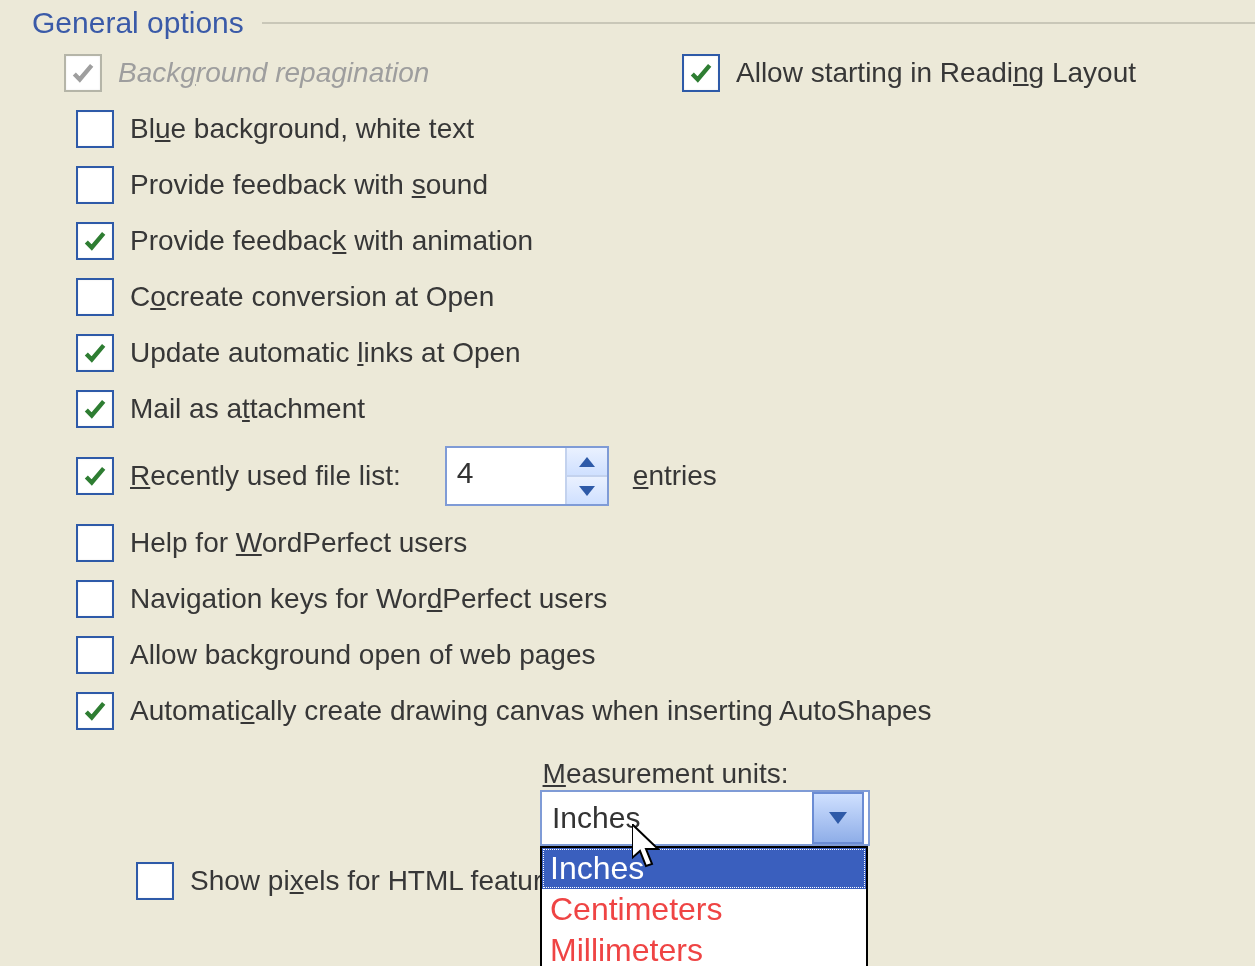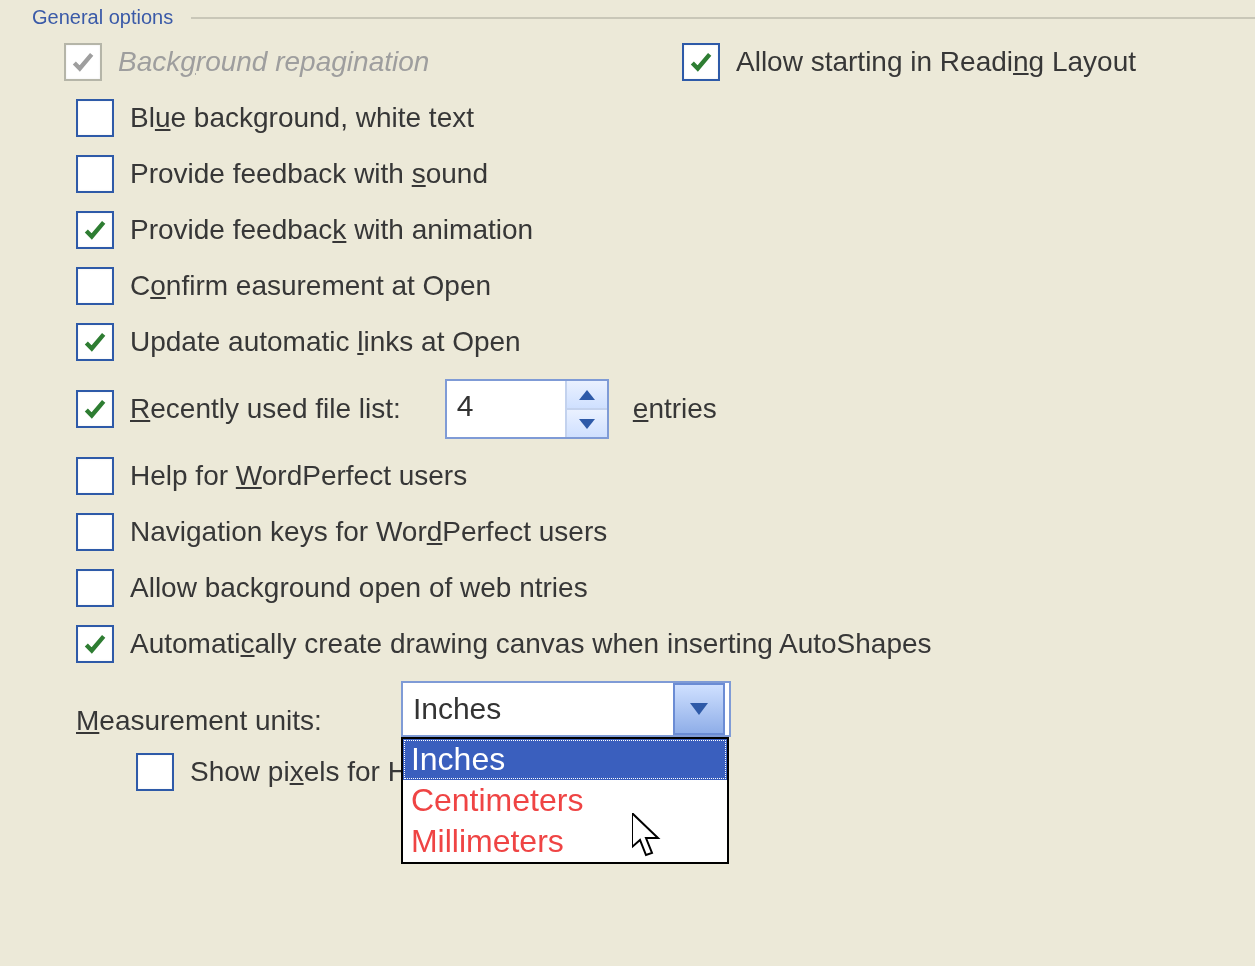--- a/index.html
+++ b/index.html
@@ -1,17 +1,17 @@
 <!DOCTYPE html>
 <html><head>
 <meta charset="utf-8">
 <style>
   html,body{margin:0;padding:0;width:1255px;height:966px;background:#ece9d8;font-family:Tahoma,Verdana,sans-serif;font-size:28px;color:#000;overflow:hidden;}
   .fieldset-header{display:flex;align-items:center;padding:6px 0 14px 0;}
-  .fieldset-title{color:#3a5aa8;font-size:20px;padding:0 6px 0 32px;}
+  .fieldset-title{color:#3a5aa8;font-size:30px;padding:0 6px 0 32px;}
   .fieldset-line{flex:1;height:2px;background:#c9c7b8;margin-left:12px;}
   .content{padding-left:76px;}
   .row{display:flex;align-items:center;margin-bottom:18px;line-height:38px;}
   .col2{margin-left:618px;}
   .cbx{width:34px;height:34px;border:2px solid #2e5aa8;background:#fff;display:flex;align-items:center;justify-content:center;flex:none;margin-right:16px;box-shadow:0 0 2px rgba(0,0,0,.1) inset;}
   .cbx.disabled{border-color:#b5b5a8;}
   .check{width:26px;height:26px;}
   .lbl{color:#373737;}
   .lbl.disabled{color:#9e9e9e;}
   .underline{text-decoration:underline;}
@@ -22,21 +22,21 @@
   .sp-btn+.sp-btn{border-top:2px solid #c3d2ee;}
   .combo-wrap{position:relative;margin-left:79px;}
   .combo{width:330px;height:56px;border:2px solid #7f9bd6;background:#fff;display:flex;align-items:center;box-sizing:border-box;}
   .combo-text{flex:1;padding:4px 10px;font-size:30px;color:#333;}
   .combo-btn{width:48px;height:48px;margin-right:4px;background:linear-gradient(#cfe0ff,#8faee8);border:2px solid #6b8cd4;display:flex;align-items:center;justify-content:center;}
   .dropdown{position:absolute;left:0;top:56px;width:328px;border:2px solid #000;background:#fff;box-sizing:border-box;}
   .dd-item{padding:2px 8px;font-size:32px;color:#ef4444;}
   .dd-item.sel{background:#3a5fbe;color:#fff;outline:1px dotted #fff;outline-offset:-2px;}
   .cursor{position:absolute;left:632px;top:770px;pointer-events:none;}
   .indent{padding-left:60px;}
-  .measure-row{display:flex;align-items:flex-end;margin-top:10px;}
+  .measure-row{display:flex;align-items:center;margin-top:10px;flex-direction:column;}
   .abs-row{position:absolute;left:64px;top:58px;width:1170px;}
 </style>
 </head>
 <body>
 
 <div class="fieldset-header">
   <span class="fieldset-title">General options</span>
   <div class="fieldset-line"></div>
 </div>
 
@@ -86,35 +86,45 @@
           </svg>
       </div>
       <span class="lbl">
         <span>Provide feedbac</span><span class="underline">k</span><span> with animation</span>
       </span>
     </div>
 
     <div class="row">
       <div class="cbx"></div>
       <span class="lbl">
-        <span>C</span><span class="underline">o</span><span>nfirm easurement at Open</span>
+        <span>C</span><span class="underline">o</span><span>create conversion at Open</span>
       </span>
     </div>
 
     <div class="row">
       <div class="cbx">
         <svg class="check" viewBox="0 0 24 24">
             <polyline points="4,13 9,18 20,5" fill="none" stroke="#2e7d32" stroke-width="4"></polyline>
           </svg>
       </div>
       <span class="lbl">
         <span>Update automatic </span><span class="underline">l</span><span>inks at Open</span>
       </span>
     </div>
 
+    <div class="row">
+      <div class="cbx">
+        <svg class="check" viewBox="0 0 24 24">
+            <polyline points="4,13 9,18 20,5" fill="none" stroke="#2e7d32" stroke-width="4"></polyline>
+          </svg>
+      </div>
+      <span class="lbl">
+        <span>Mail as a</span><span class="underline">t</span><span>tachment</span>
+      </span>
+    </div>
 
     <div class="row">
       <div class="cbx">
         <svg class="check" viewBox="0 0 24 24">
             <polyline points="4,13 9,18 20,5" fill="none" stroke="#2e7d32" stroke-width="4"></polyline>
           </svg>
       </div>
       <span class="lbl">
         <span class="underline">R</span><span>ecently used file list:</span>
       </span>
@@ -148,21 +158,21 @@
     <div class="row">
       <div class="cbx"></div>
       <span class="lbl">
         <span>Navigation keys for Wor</span><span class="underline">d</span><span>Perfect users</span>
       </span>
     </div>
 
     <div class="row">
       <div class="cbx"></div>
       <span class="lbl">
-        <span>Allow back</span><span class="underline">g</span><span>round open of web ntries</span>
+        <span>Allow back</span><span class="underline">g</span><span>round open of web pages</span>
       </span>
     </div>
 
     <div class="row">
       <div class="cbx">
         <svg class="check" viewBox="0 0 24 24">
             <polyline points="4,13 9,18 20,5" fill="none" stroke="#2e7d32" stroke-width="4"></polyline>
           </svg>
       </div>
       <span class="lbl">

